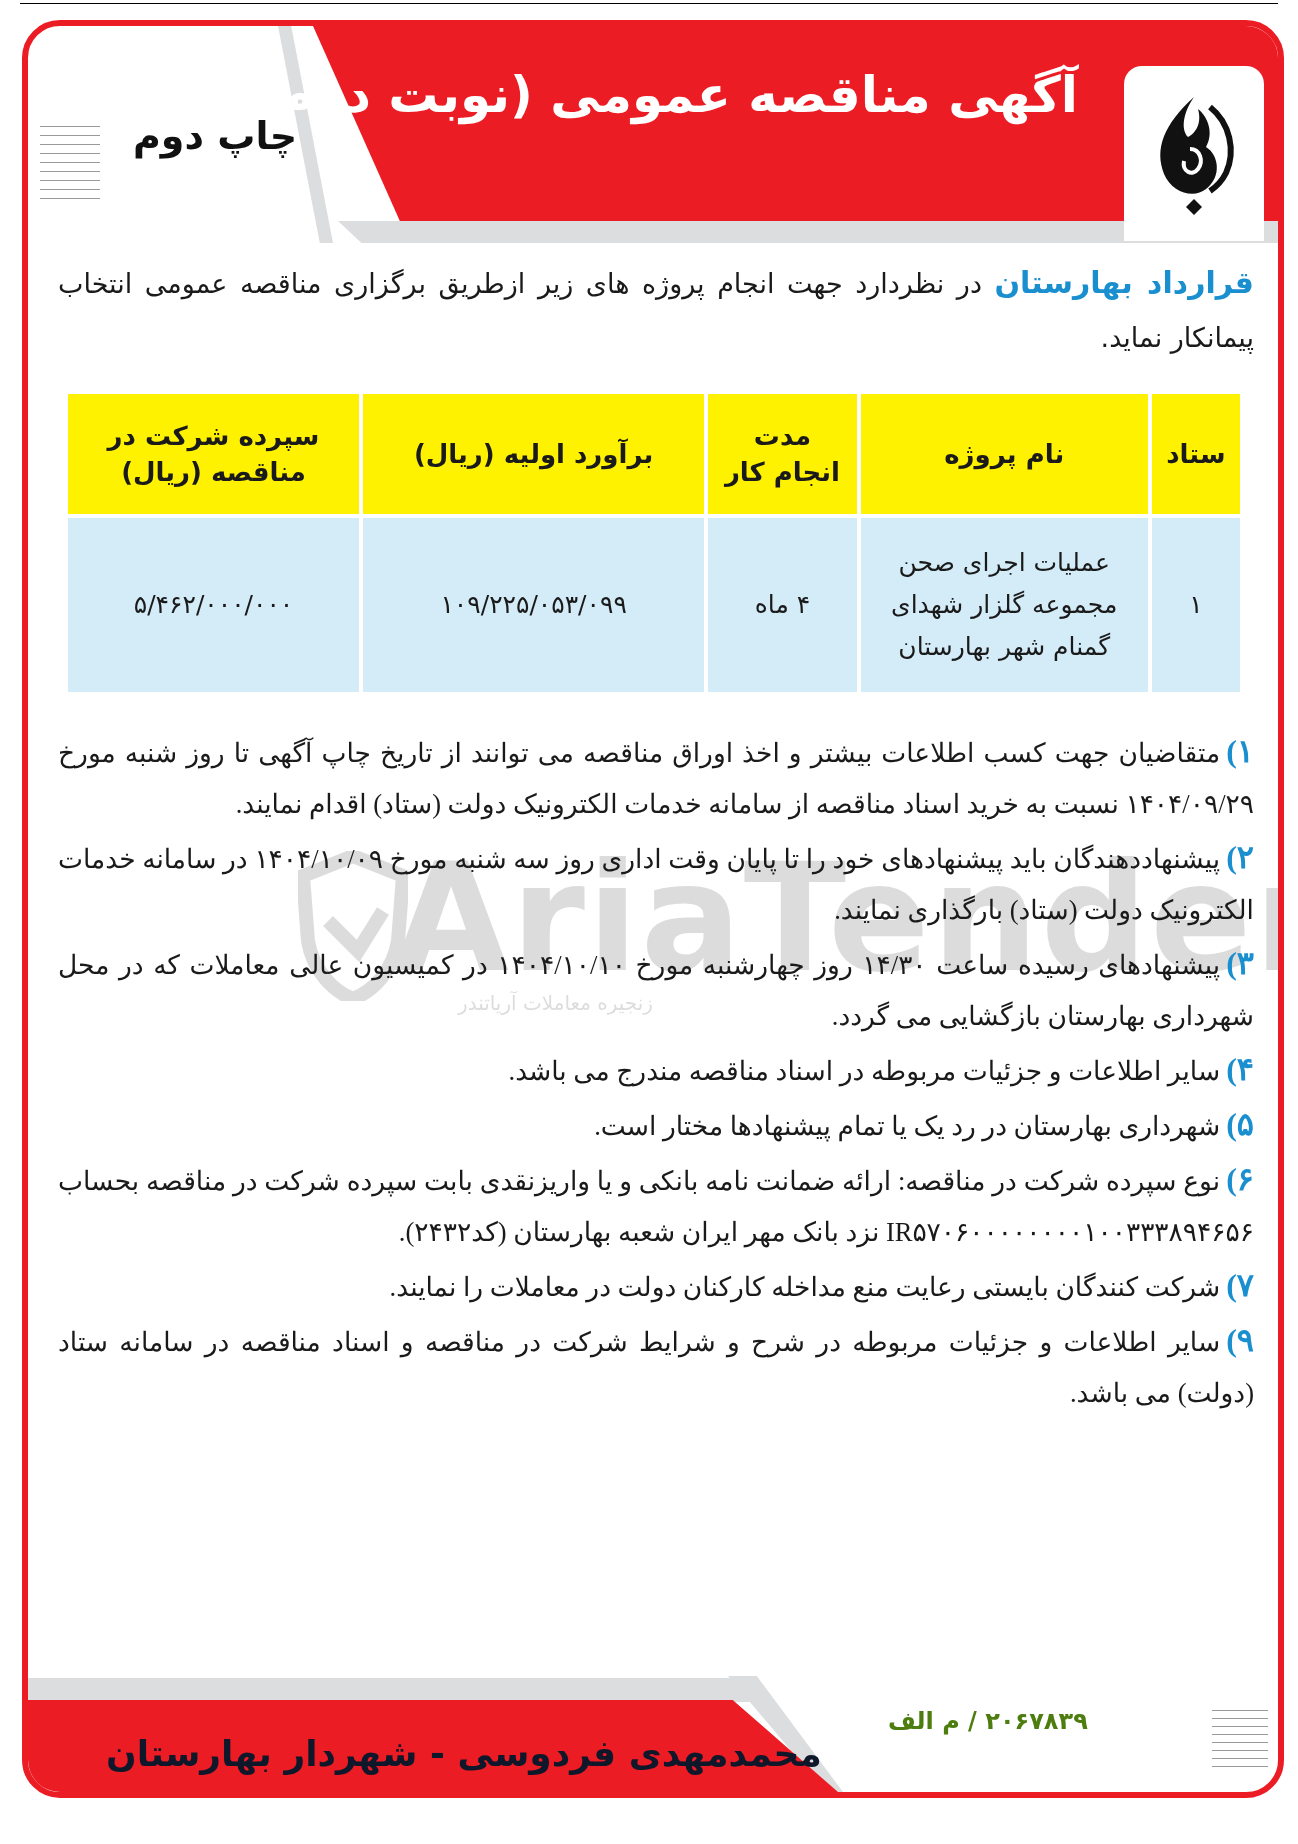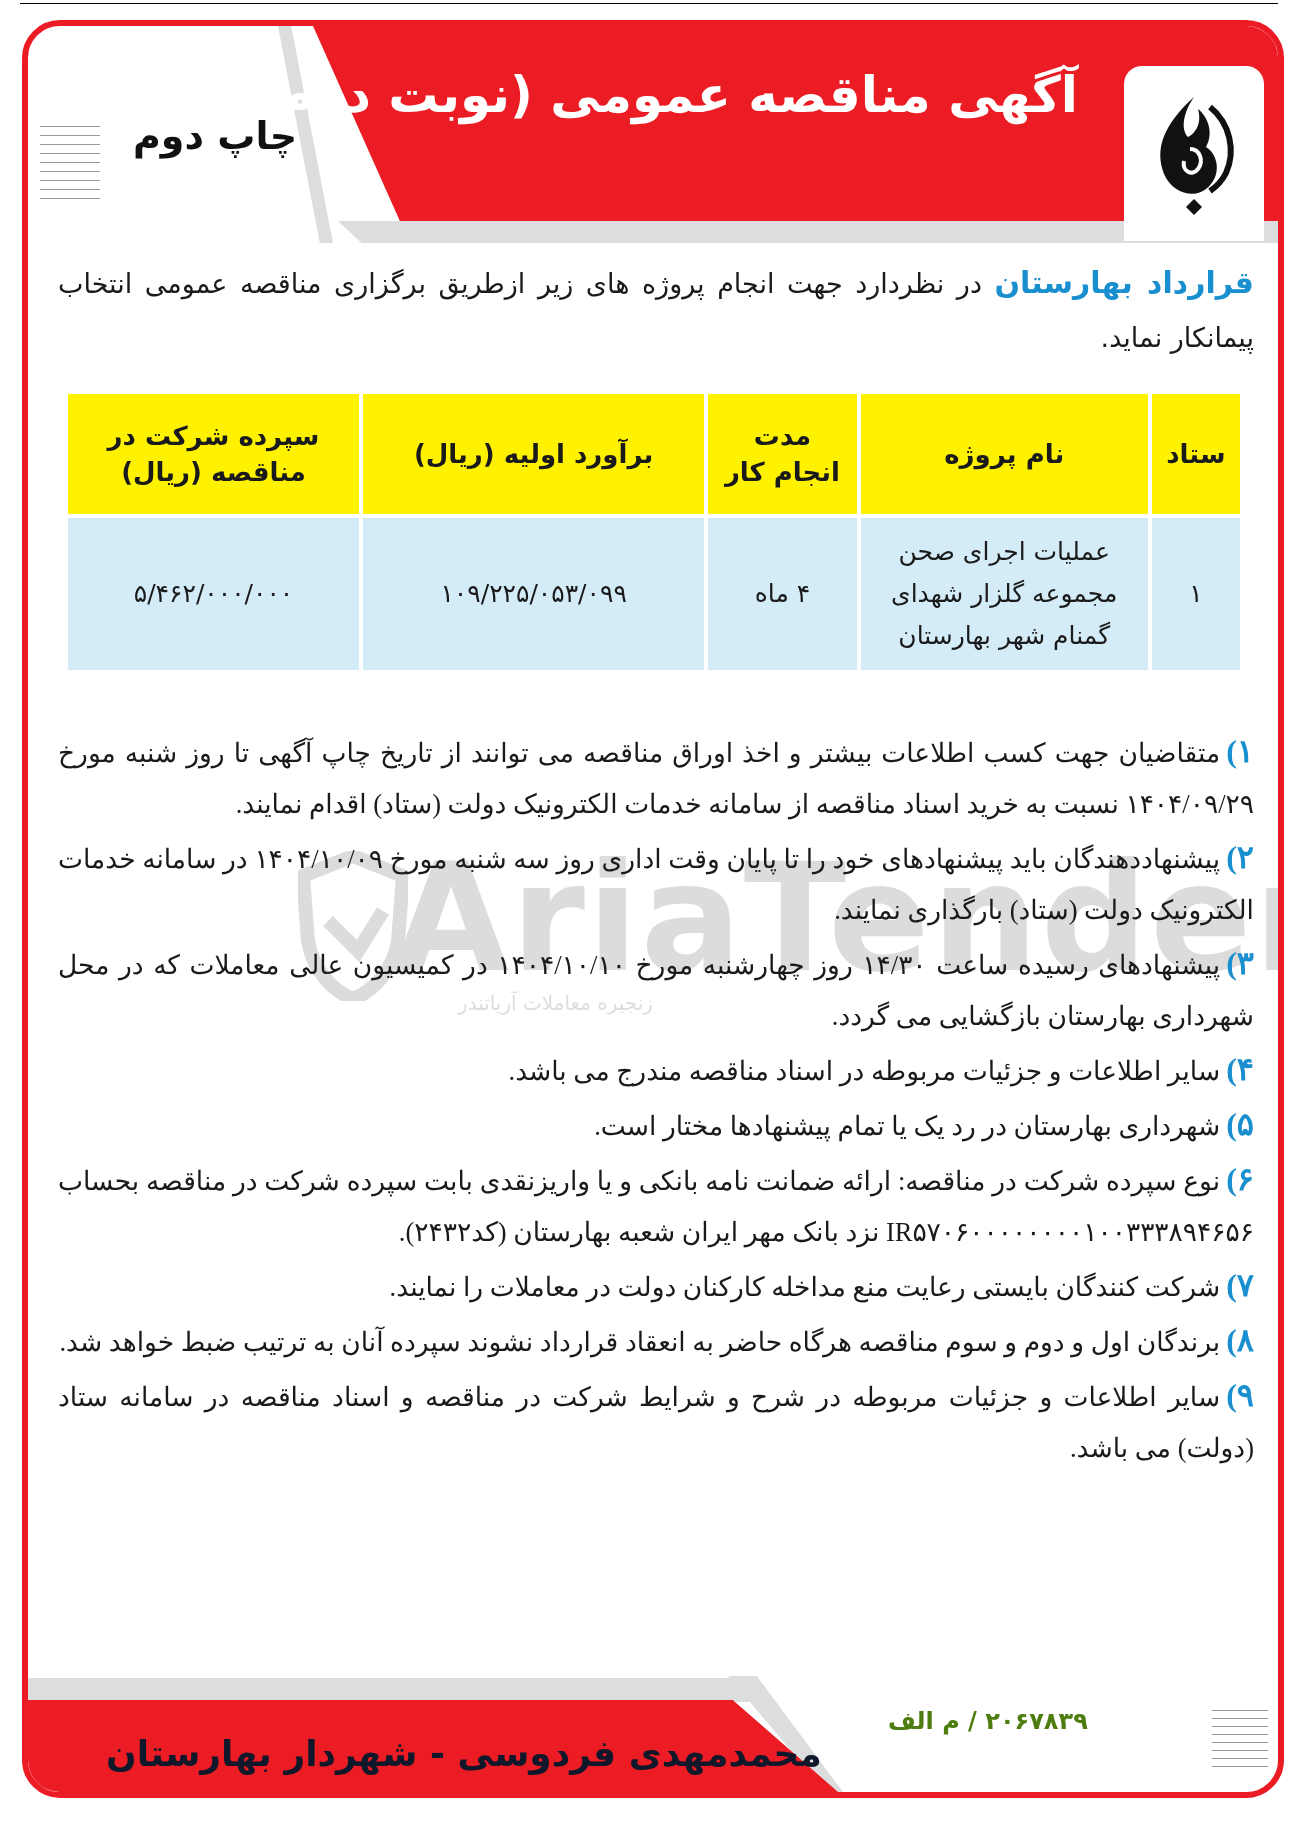--- a/index.html
+++ b/index.html
@@ -58,21 +58,21 @@
   
   .tender-table {
     position: absolute; left: 36px; top: 364px; width: 1180px;
     border-collapse: separate; border-spacing: 4px; direction: rtl;
   }
   .tender-table th {
     background: #fff200; font-weight: bold; font-size: 26px; height: 120px;
     text-align: center; vertical-align: middle; line-height: 36px; padding: 4px 10px;
   }
   .tender-table td {
-    background: #d4ecf8; font-size: 25px; height: 152px; text-align: center;
+    background: #d4ecf8; font-size: 25px; height: 174px; text-align: center;
     vertical-align: middle; line-height: 42px; padding: 4px 12px;
   }
 
   
   .clauses {
     position: absolute; left: 30px; right: 24px; top: 700px;
     direction: rtl; font-size: 26.5px; line-height: 51px; text-align: justify; font-family: Liberation Serif, serif;
   }
   .clause { margin-bottom: 2px; }
   .clause-num { color: #1a8fd0; font-weight: bold; font-size: 32px; margin-left: 6px; }
@@ -178,21 +178,20 @@
   </div>
 
   <div class="clauses">
     <div class="clause"><span class="clause-num">۱)</span><span>متقاضیان جهت کسب اطلاعات بیشتر و اخذ اوراق مناقصه می توانند از تاریخ چاپ آگهی تا روز شنبه مورخ ۱۴۰۴/۰۹/۲۹ نسبت به خرید اسناد مناقصه از سامانه خدمات الکترونیک دولت (ستاد) اقدام نمایند.</span></div>
     <div class="clause"><span class="clause-num">۲)</span><span>پیشنهاددهندگان باید پیشنهادهای خود را تا پایان وقت اداری روز سه شنبه مورخ ۱۴۰۴/۱۰/۰۹ در سامانه خدمات الکترونیک دولت (ستاد) بارگذاری نمایند.</span></div>
     <div class="clause"><span class="clause-num">۳)</span><span>پیشنهادهای رسیده ساعت ۱۴/۳۰ روز چهارشنبه مورخ ۱۴۰۴/۱۰/۱۰ در کمیسیون عالی معاملات که در محل شهرداری بهارستان بازگشایی می گردد.</span></div>
     <div class="clause"><span class="clause-num">۴)</span><span>سایر اطلاعات و جزئیات مربوطه در اسناد مناقصه مندرج می باشد.</span></div>
     <div class="clause"><span class="clause-num">۵)</span><span>شهرداری بهارستان در رد یک یا تمام پیشنهادها مختار است.</span></div>
     <div class="clause"><span class="clause-num">۶)</span><span>نوع سپرده شرکت در مناقصه: ارائه ضمانت نامه بانکی و یا واریزنقدی بابت سپرده شرکت در مناقصه بحساب IR۵۷۰۶۰۰۰۰۰۰۰۰۱۰۰۳۳۳۸۹۴۶۵۶ نزد بانک مهر ایران شعبه بهارستان (کد۲۴۳۲).</span></div>
     <div class="clause"><span class="clause-num">۷)</span><span>شرکت کنندگان بایستی رعایت منع مداخله کارکنان دولت در معاملات را نمایند.</span></div>
-    <div class="clause"><span class="clause-num">۸)</span><span>برندگان اول و دوم و سوم مناقصه هرگاه حاضر به انعقاد قرارداد نشوند سپرده آنان به ترتیب ضبط خواهد شد.</span></div>
     <div class="clause"><span class="clause-num">۹)</span><span>سایر اطلاعات و جزئیات مربوطه در شرح و شرایط شرکت در مناقصه و اسناد مناقصه در سامانه ستاد (دولت) می باشد.</span></div>
   </div>
 
   <div class="footer-shadow"></div>
   <div class="footer-diag-shadow"></div>
   <div class="footer-red"></div>
   <div class="signature">محمدمهدی فردوسی - شهردار بهارستان</div>
   <div class="ref-code">۲۰۶۷۸۳۹ / م الف</div>
   <div class="hatch-right"></div>
 </div>

